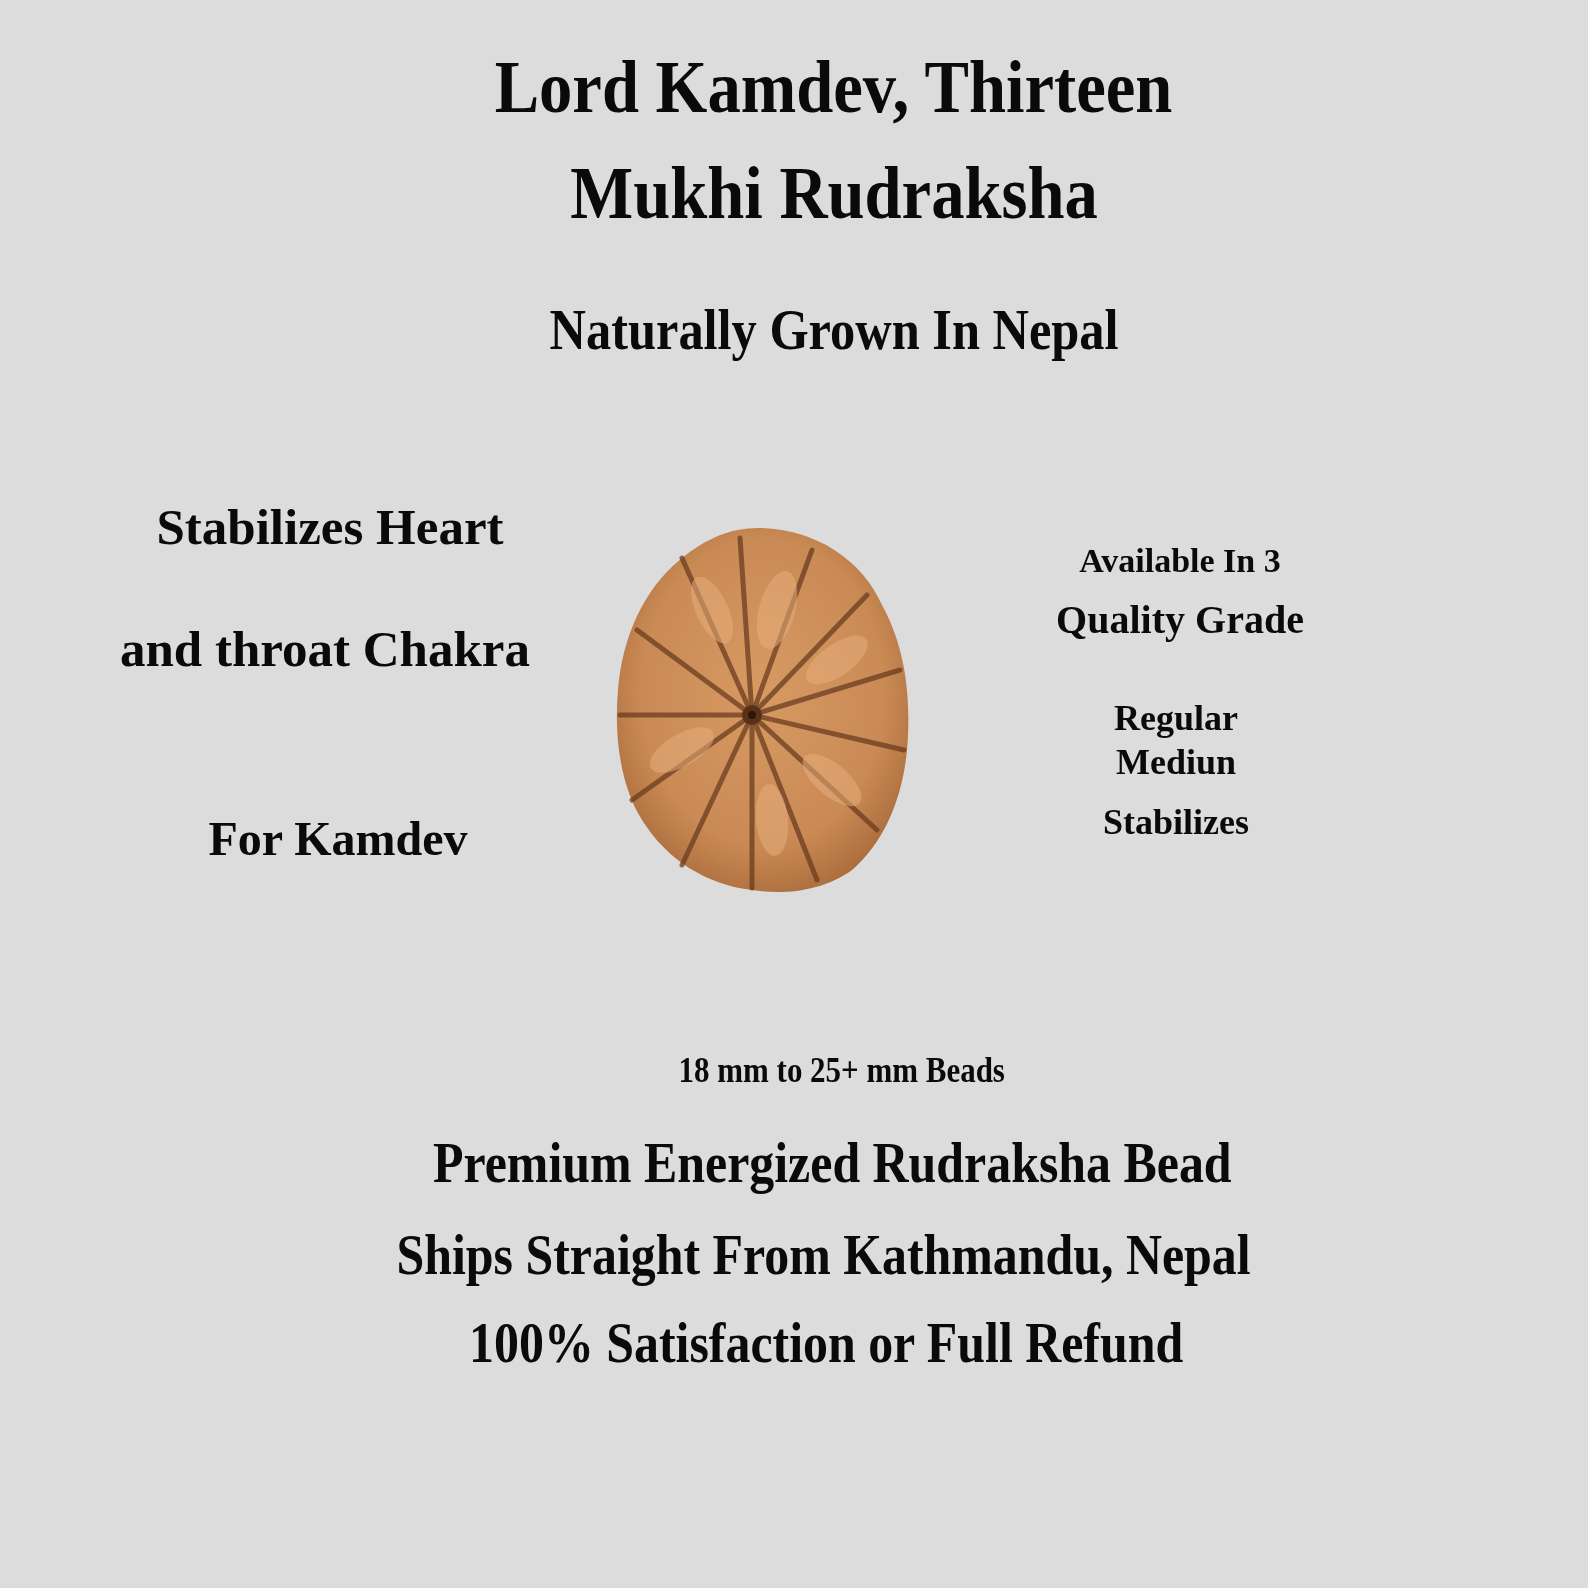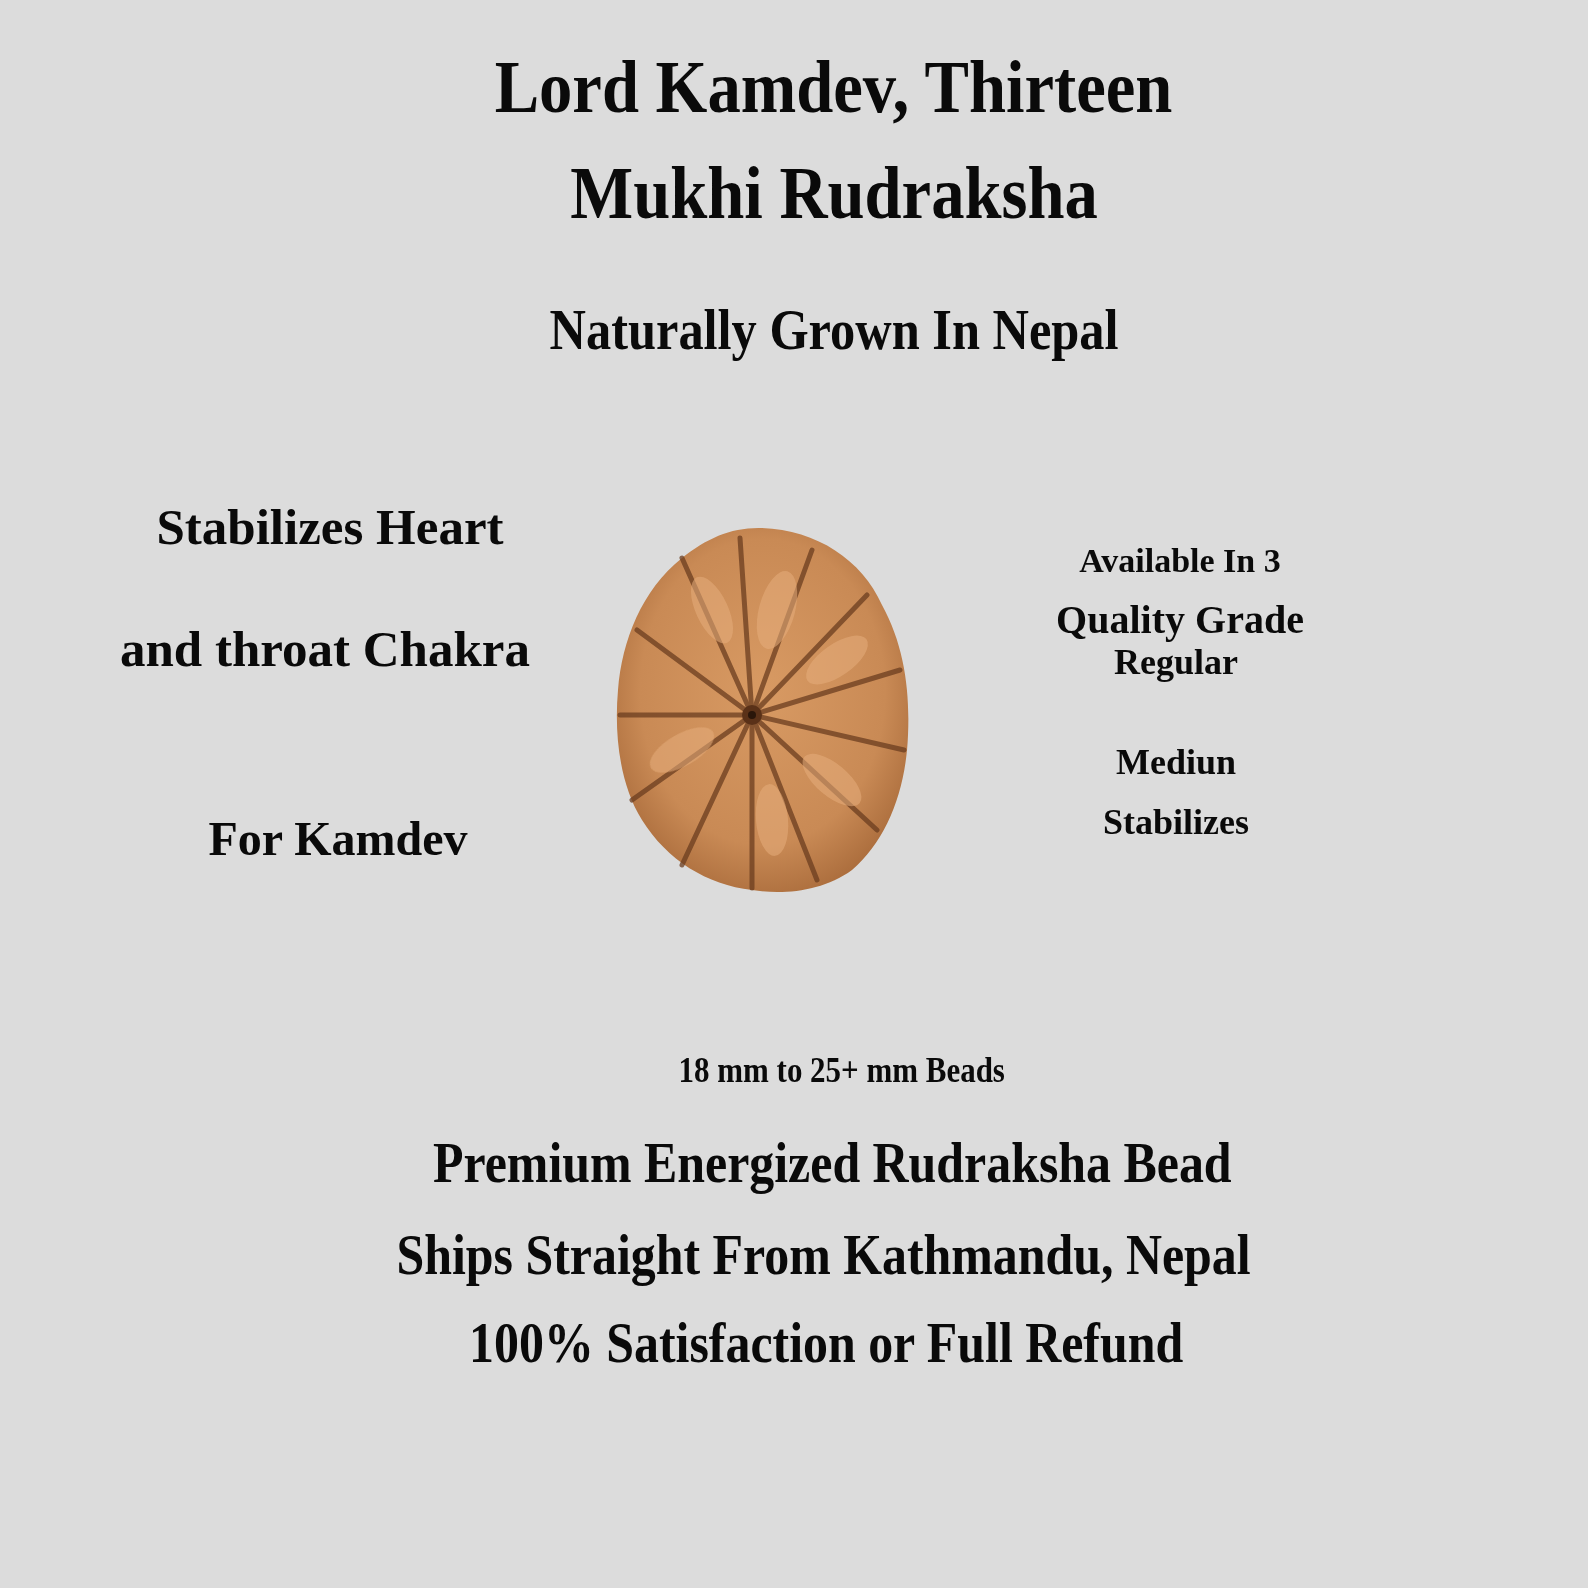--- a/index.html
+++ b/index.html
@@ -71,21 +71,21 @@
       <ellipse cx="70" cy="230" rx="16" ry="36" transform="rotate(60 70 230)"></ellipse>
       <ellipse cx="160" cy="300" rx="16" ry="36" transform="rotate(-5 160 300)"></ellipse>
     </g>
     <circle cx="140" cy="195" r="10" fill="#5a3118"></circle>
     <circle cx="140" cy="195" r="4" fill="#2a160a"></circle>
   </svg>
 </div>
 
 <div class="t side" style="left:1030px; width:300px; top:544px; font-size:34px;"><span>Available In 3</span></div>
 <div class="t side" style="left:1030px; width:300px; top:600px; font-size:40px;"><span>Quality Grade</span></div>
-<div class="t grade" style="left:1026px; width:300px; top:644px;"><span>Regular</span></div>
+<div class="t grade" style="left:1026px; width:300px; top:700px;"><span>Regular</span></div>
 <div class="t grade" style="left:1026px; width:300px; top:744px;"><span>Mediun</span></div>
 <div class="t grade" style="left:1026px; width:300px; top:804px;"><span>Stabilizes</span></div>
 
 <div class="t cx small" style="top:1052px; left:8px;"><span class="cond85">18 mm to 25+ mm Beads</span></div>
 
 <div class="t cx big" style="top:1134px; left:-2px;"><span class="cond85">Premium Energized Rudraksha Bead</span></div>
 <div class="t cx big" style="top:1226px; left:-10px;"><span class="cond85">Ships Straight From Kathmandu, Nepal</span></div>
 <div class="t cx big" style="top:1314px; left:-8px;"><span class="cond85">100% Satisfaction or Full Refund</span></div>
 
 </body></html>

